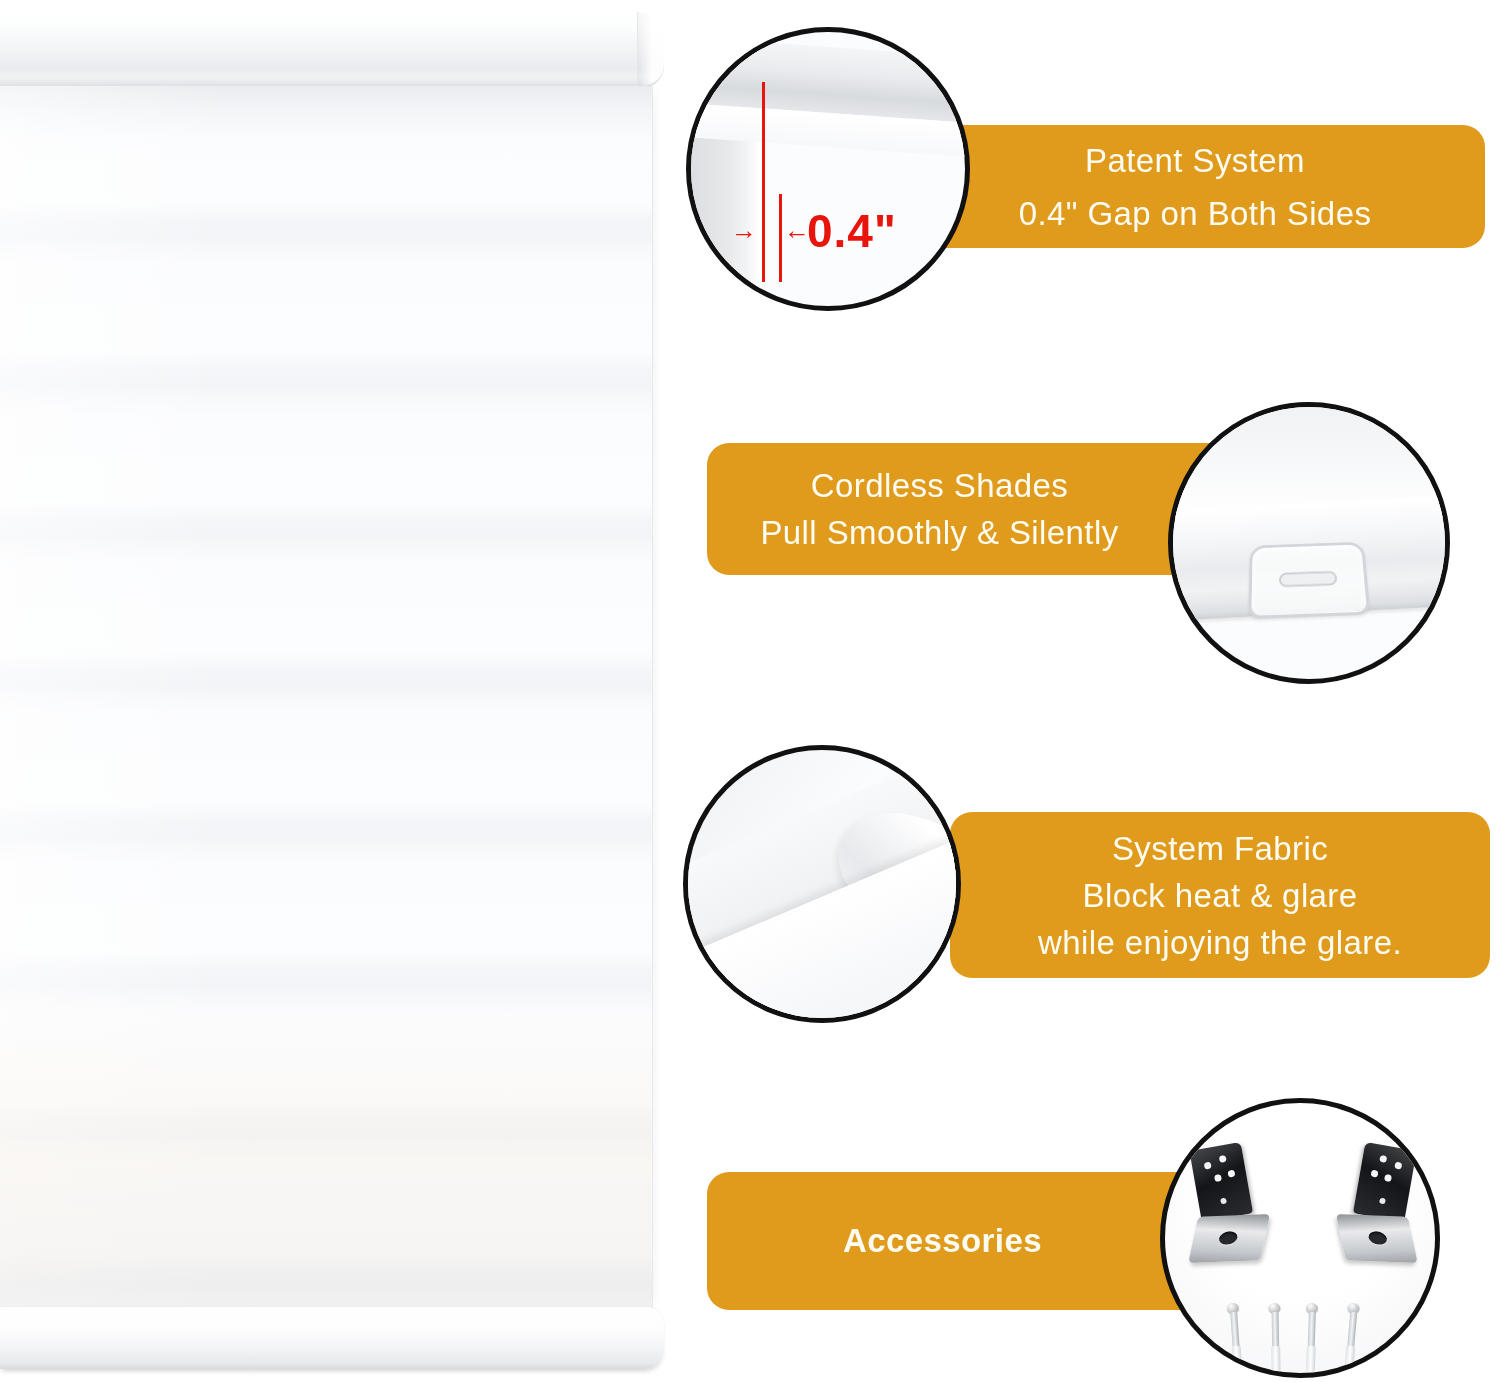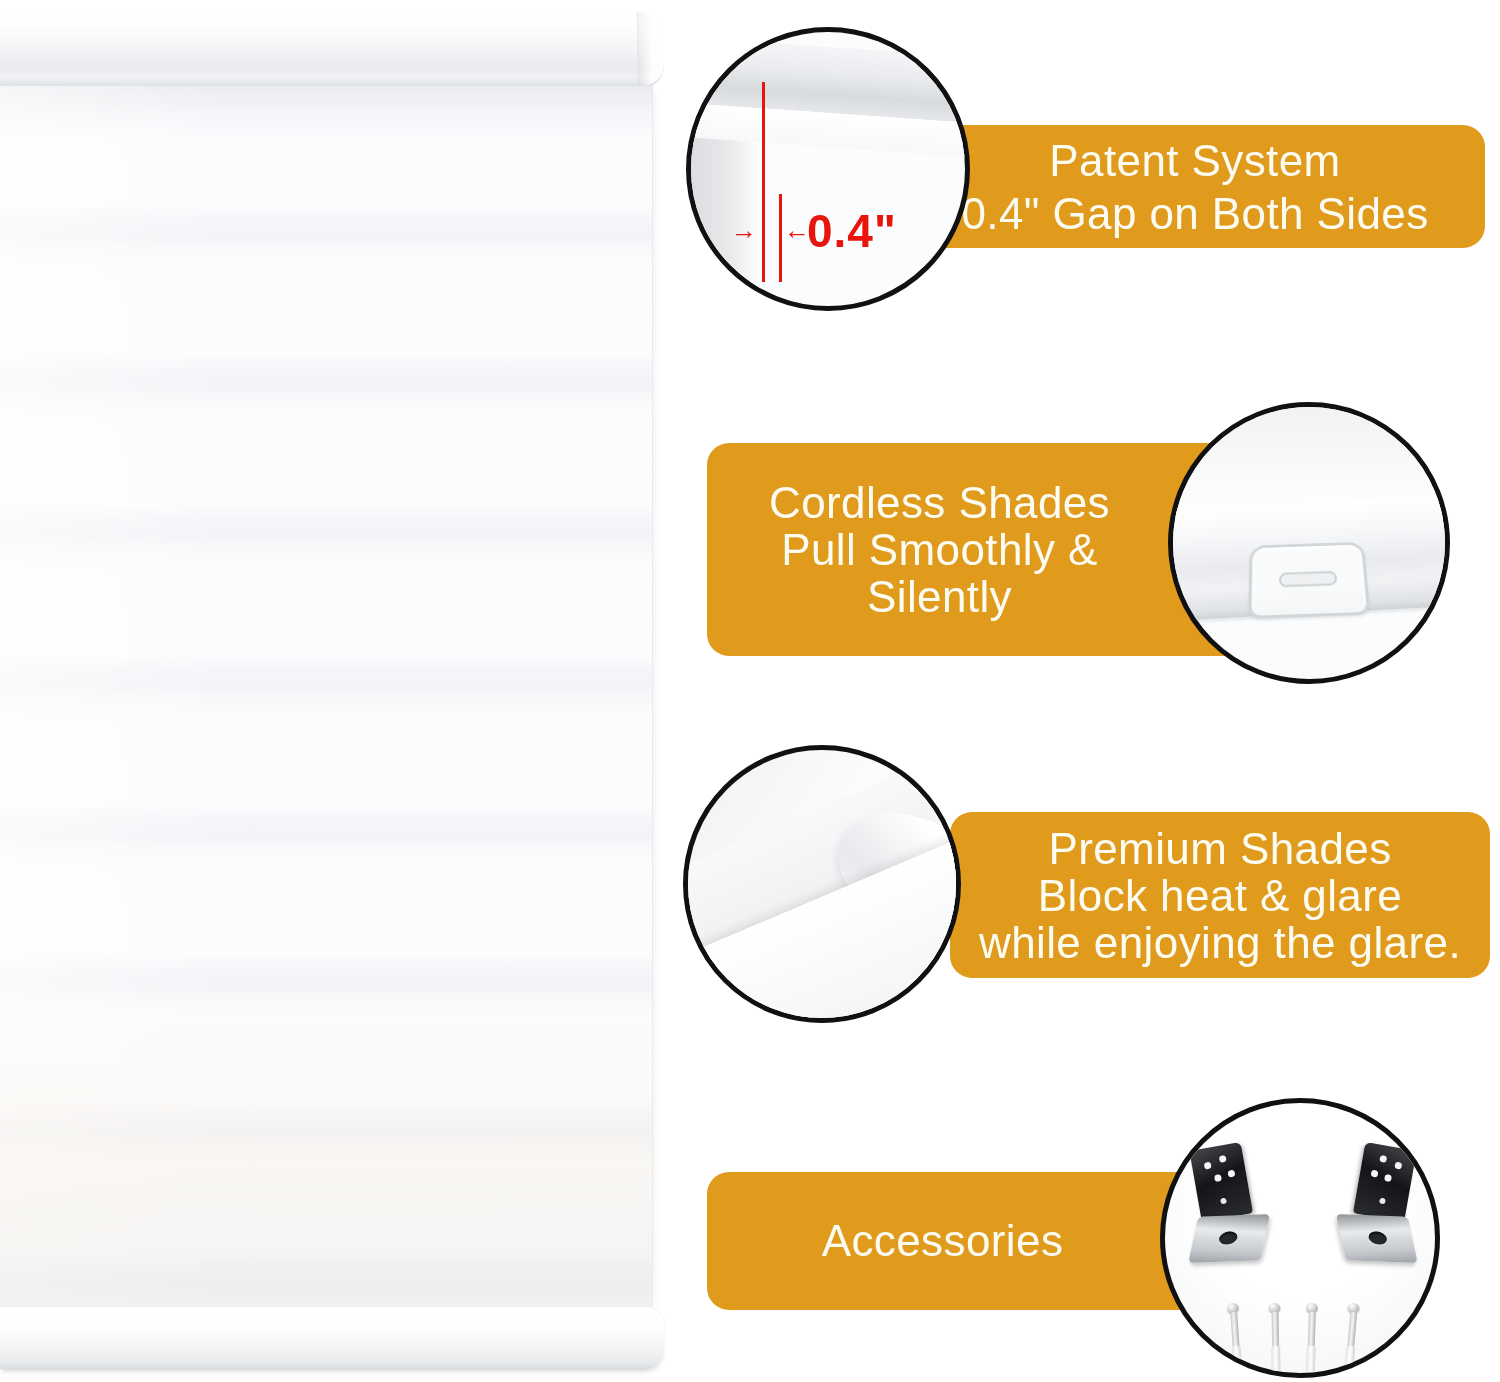--- a/index.html
+++ b/index.html
@@ -40,26 +40,26 @@
     background:linear-gradient(180deg,#ffffff 0%,#fdfdfe 38%,#f2f3f5 70%,#e7e9eb 90%,#d9dcdf 100%);
     border-top:1px solid #eceef0;
     box-shadow:0 4px 5px -2px rgba(0,0,0,0.18);
   }
   
   .banner{
     position:absolute;z-index:1;background:#e09b1d;border-radius:22px;
     color:#fcfcf3;display:flex;flex-direction:column;justify-content:center;
     text-align:center;box-sizing:border-box;
   }
-  .banner .line{font-size:44px;line-height:47px;letter-spacing:0.4px;}
+  .banner .line{font-size:33px;line-height:47px;letter-spacing:0.4px;}
   .b1{left:905px;top:125px;width:580px;height:123px;}
   .b1 .line{line-height:53px;}
-  .b2{left:707px;top:443px;width:545px;height:213px;padding-right:80px;}
+  .b2{left:707px;top:443px;width:545px;height:132px;padding-right:80px;}
   .b3{left:950px;top:812px;width:540px;height:166px;}
-  .b4{left:707px;top:1172px;width:545px;height:138px;padding-right:74px;}
+  .b4{left:707px;top:1172px;width:545px;height:138px;padding-right:74px;font-weight:bold;}
   .b4 .line{line-height:50px;}
   
   .circle{
     position:absolute;z-index:2;box-sizing:border-box;border:5px solid #111111;
     border-radius:50%;overflow:hidden;background:#fbfcfd;
   }
   .c1{left:686px;top:27px;width:284px;height:284px;}
   .c2{left:1168px;top:402px;width:282px;height:282px;}
   .c3{left:683px;top:745px;width:278px;height:278px;}
   .c4{left:1160px;top:1098px;width:280px;height:280px;}
@@ -160,21 +160,21 @@
     <div class="line">Cordless Shades</div>
     <div class="line">Pull Smoothly &amp; Silently</div>
   </div>
   <div class="circle c2">
     <div class="c2-top"></div>
     <div class="c2-rail"></div>
     <div class="c2-handle"></div>
   </div>
 
   <div class="banner b3">
-    <div class="line">Premium Shades</div>
+    <div class="line">System Fabric</div>
     <div class="line">Block heat &amp; glare</div>
     <div class="line">while enjoying the glare.</div>
   </div>
   <div class="circle c3">
     <div class="c3-under"></div>
     <div class="c3-curl"></div>
     <div class="c3-top"></div>
   </div>
 
   <div class="banner b4">

